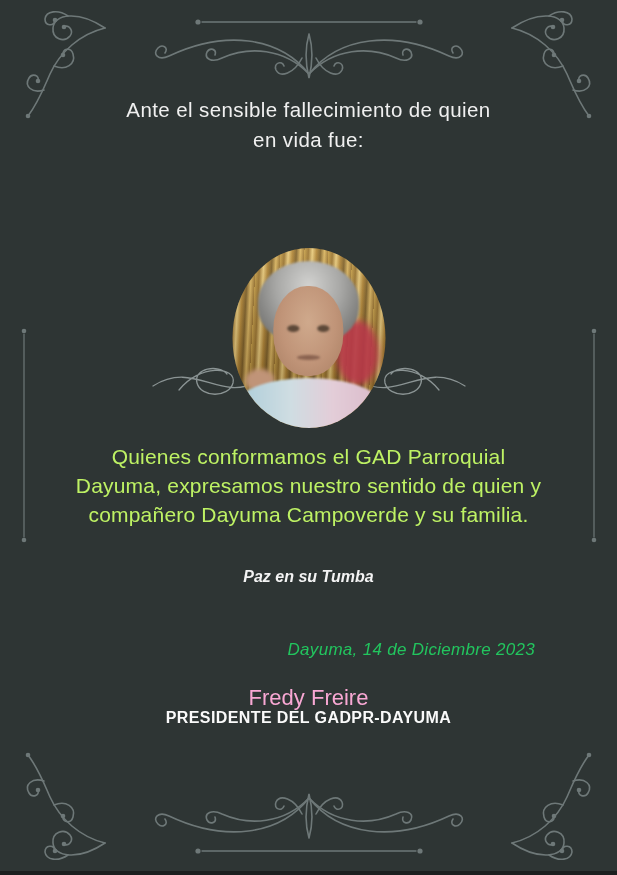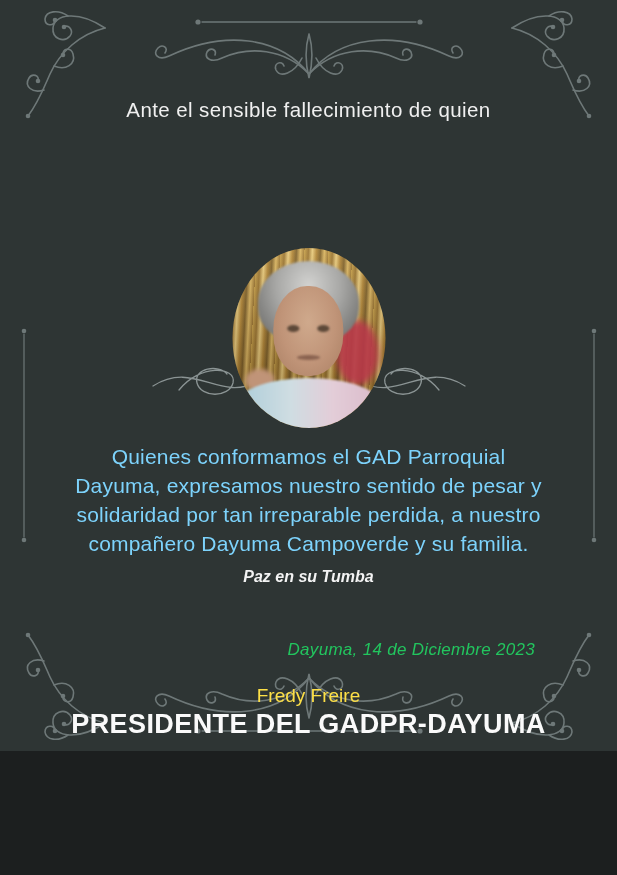--- a/index.html
+++ b/index.html
@@ -7,21 +7,21 @@
     --text: #f3f3f3;
     --orn: #6e7878;
     --flo: #8b9494;
   }
   * { margin: 0; padding: 0; box-sizing: border-box; }
   html, body { background: #1c1f1f; }
   body { display: flex; justify-content: center; }
   .card {
     position: relative;
     width: 617px;
-    height: 751px;
+    height: 871px;
     background: var(--bg);
     overflow: hidden;
     font-family: "Liberation Sans", sans-serif;
     color: var(--text);
   }
   
   svg.orn { position: absolute; overflow: visible; }
   .orn path, .orn line { stroke: var(--orn); fill: none; stroke-width: 1.6; stroke-linecap: round; }
   .orn .dot { fill: var(--orn); stroke: none; }
   .orn.faint path { stroke: var(--flo); stroke-width: 1.3; }
@@ -51,28 +51,28 @@
   .intro { top: 95px; font-size: 20.5px; line-height: 30px; letter-spacing: .4px; color: #f0f0f0; }
   .name {
     top: 150px;
     font-family: "DejaVu Serif", serif;
     font-style: italic;
     font-weight: 400;
     font-size: 60px;
     letter-spacing: 1px;
     color: #ffffff;
   }
-  .message { top: 442px; font-size: 21px; line-height: 29px; letter-spacing: .2px; color: #7dd3fc; }
+  .message { top: 442px; font-size: 21px; line-height: 29px; letter-spacing: .2px; color: #bef264; }
   .farewell { top: 568px; font-size: 16px; font-weight: bold; font-style: italic; }
   .dateline {
     top: 640px; left: auto; right: 82px; width: auto;
     font-size: 17px; font-style: italic; letter-spacing: .3px; color: #22c55e;
   }
-  .sig-name  { top: 685px; font-size: 19px; color: #fde047; }
-  .sig-title { top: 709px; font-size: 27px; font-weight: bold; letter-spacing: .4px; color: #fafafa; }
+  .sig-name  { top: 685px; font-size: 22px; color: #f9a8d4; }
+  .sig-title { top: 709px; font-size: 16px; font-weight: bold; letter-spacing: .4px; color: #fafafa; }
 
   
   .photo {
     position: absolute;
     left: 50%; top: 248px;
     transform: translateX(-50%);
     width: 153px; height: 180px;
     border-radius: 50%;
     overflow: hidden;
     background:
@@ -167,40 +167,40 @@
 
   <svg class="orn faint photo-flourish" viewBox="0 0 320 48">
     <path d="M4,30 C45,4 70,46 108,26 C130,15 146,20 160,30"></path>
     <path d="M30,34 C50,8 88,10 84,27 C80,42 52,42 48,27 C44,12 70,8 78,18"></path>
     <path d="M316,30 C275,4 250,46 212,26 C190,15 174,20 160,30"></path>
     <path d="M290,34 C270,8 232,10 236,27 C240,42 268,42 272,27 C276,12 250,8 242,18"></path>
   </svg>
 
   <div class="txt intro">
     <div>Ante el sensible fallecimiento de quien</div>
+    <div>en vida fue:</div>
   </div>
 
 
   <div class="photo">
     <div class="foil-shade"></div>
     <div class="red-patch"></div>
     <div class="hair"></div>
     <div class="face">
       <div class="eye eye-l"></div>
       <div class="eye eye-r"></div>
       <div class="mouth"></div>
     </div>
     <div class="hand"></div>
     <div class="shirt"></div>
   </div>
 
   <div class="txt message">
     <div>Quienes conformamos el GAD Parroquial</div>
-    <div>Dayuma, expresamos nuestro sentido de pesar y</div>
-    <div>solidaridad por tan irreparable perdida, a nuestro</div>
+    <div>Dayuma, expresamos nuestro sentido de quien y</div>
     <div>compañero Dayuma Campoverde y su familia.</div>
   </div>
 
   <div class="txt farewell">Paz en su Tumba</div>
 
   <div class="txt dateline">Dayuma, 14 de Diciembre 2023</div>
 
   <div class="txt sig-name">Fredy Freire</div>
   <div class="txt sig-title">PRESIDENTE DEL GADPR-DAYUMA</div>
 

